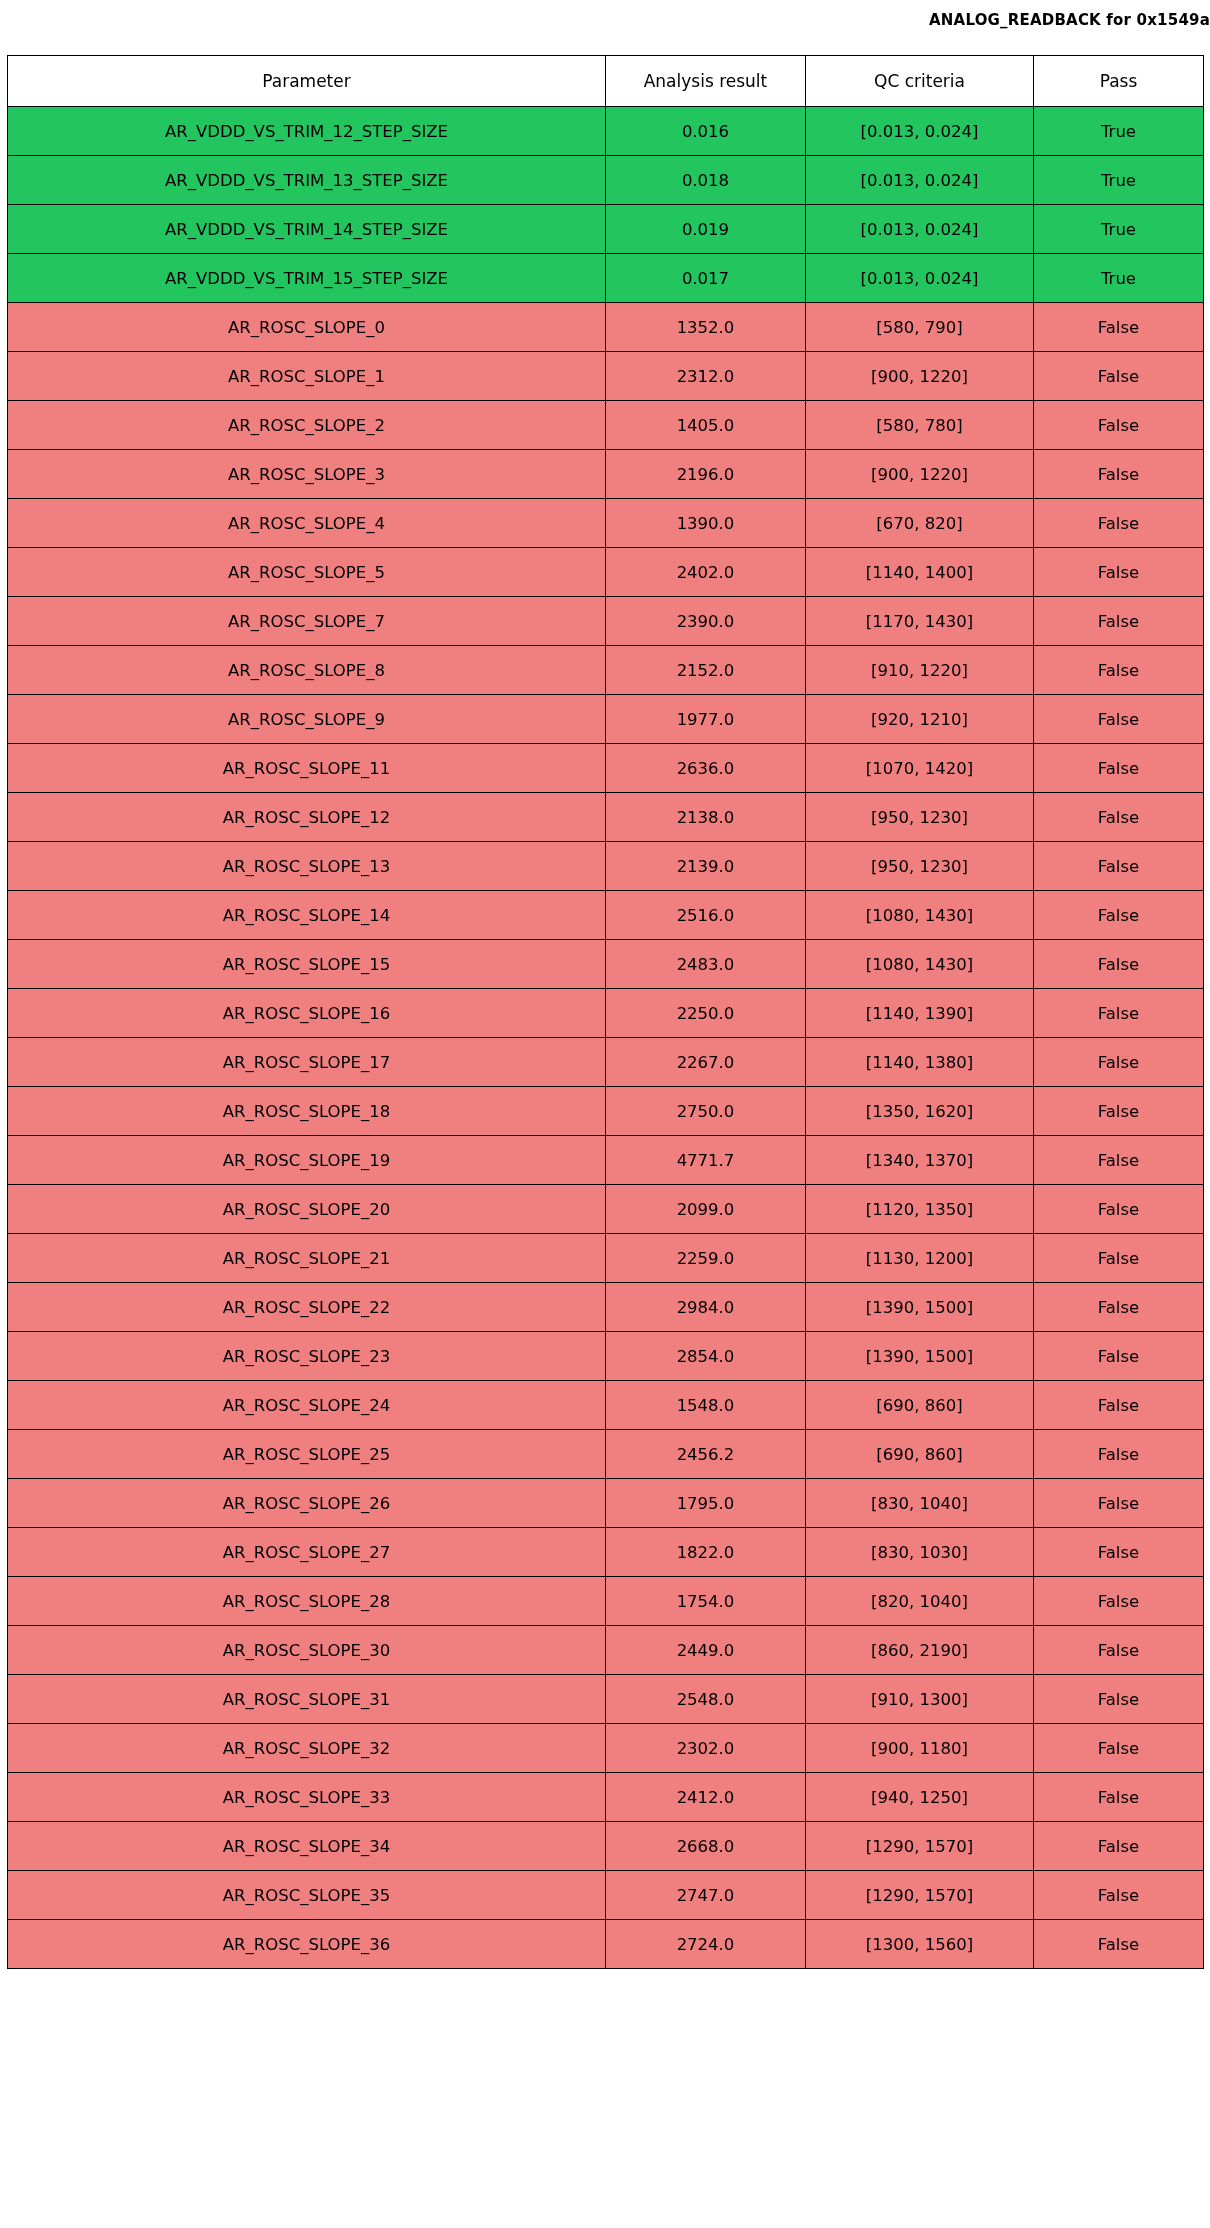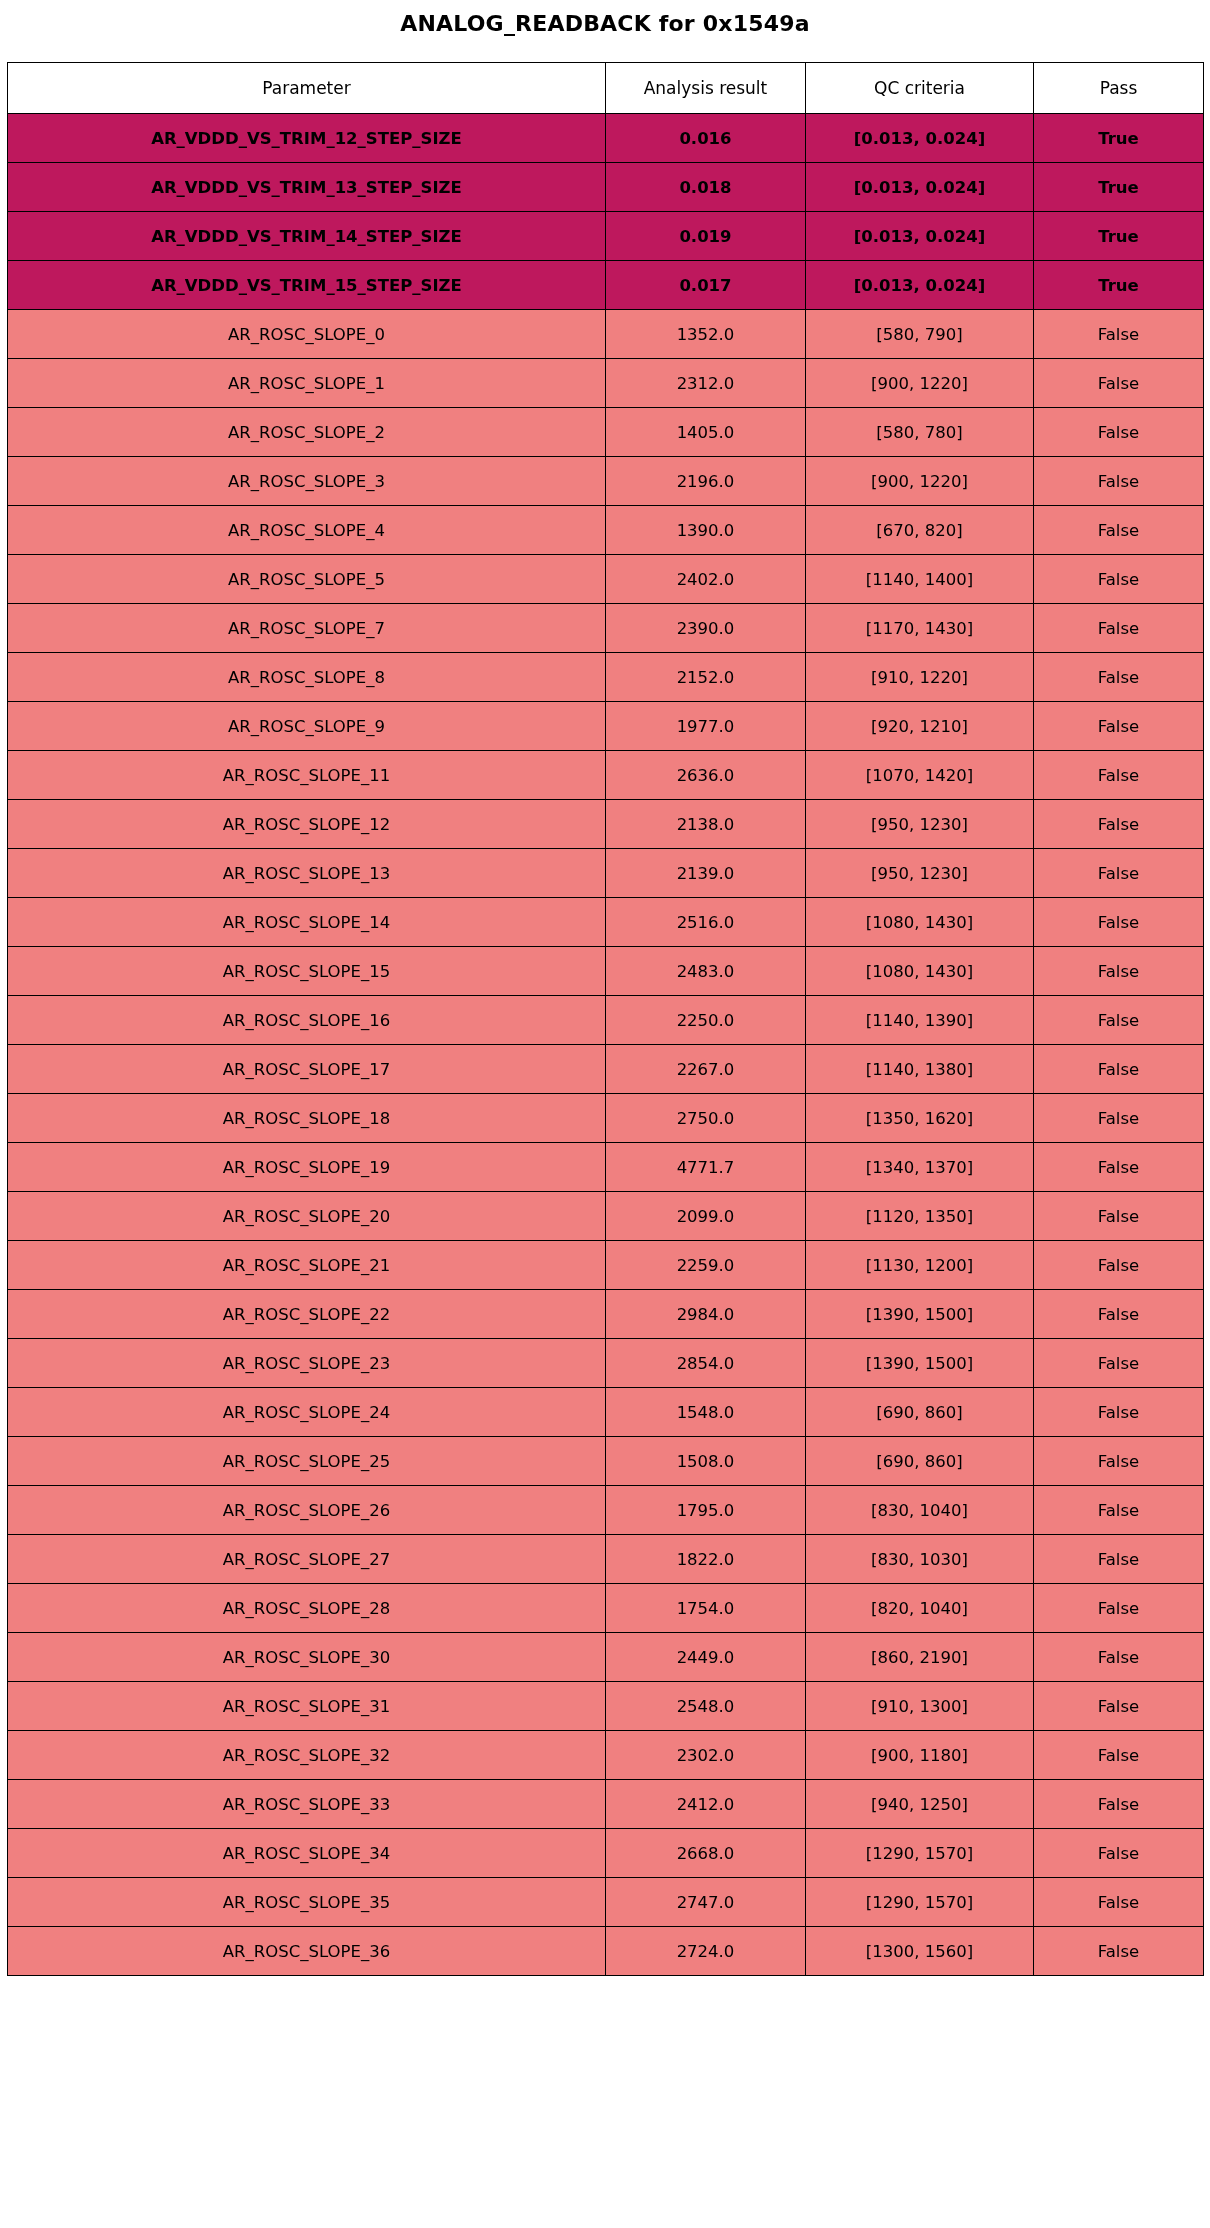--- a/index.html
+++ b/index.html
@@ -11,22 +11,22 @@
     width: 1210px;
     font-family: "DejaVu Sans", sans-serif;
     color: #000000;
   }
   .page {
     width: 1210px;
     box-sizing: border-box;
     padding: 0;
   }
   .title {
-    text-align: center;
-    font-size: 22px;
+    text-align: right;
+    font-size: 15px;
     font-weight: bold;
     padding-top: 11px;
     padding-bottom: 14px;
     letter-spacing: 0.2px;
   }
   table.qc {
     border-collapse: collapse;
     table-layout: fixed;
     width: 1196px;
     margin: 12px 7px 0 7px;
@@ -45,21 +45,21 @@
     padding: 0 4px;
     font-weight: normal;
     white-space: nowrap;
     overflow: hidden;
   }
   table.qc thead th {
     background: #ffffff;
     font-size: 17px;
     height: 50px;
   }
-  tr.pass td { background: #be185d; font-weight: bold; }
+  tr.pass td { background: #22c55e; }
   tr.fail td { background: #f08080; }
 </style>
 </head>
 <body>
 
 <div class="page">
 
   <div class="title">ANALOG_READBACK for 0x1549a</div>
 
   <table class="qc">
@@ -235,21 +235,21 @@
           <td>False</td>
         </tr>
         <tr class="fail">
           <td>AR_ROSC_SLOPE_24</td>
           <td>1548.0</td>
           <td>[690, 860]</td>
           <td>False</td>
         </tr>
         <tr class="fail">
           <td>AR_ROSC_SLOPE_25</td>
-          <td>1508.0</td>
+          <td>2456.2</td>
           <td>[690, 860]</td>
           <td>False</td>
         </tr>
         <tr class="fail">
           <td>AR_ROSC_SLOPE_26</td>
           <td>1795.0</td>
           <td>[830, 1040]</td>
           <td>False</td>
         </tr>
         <tr class="fail">

